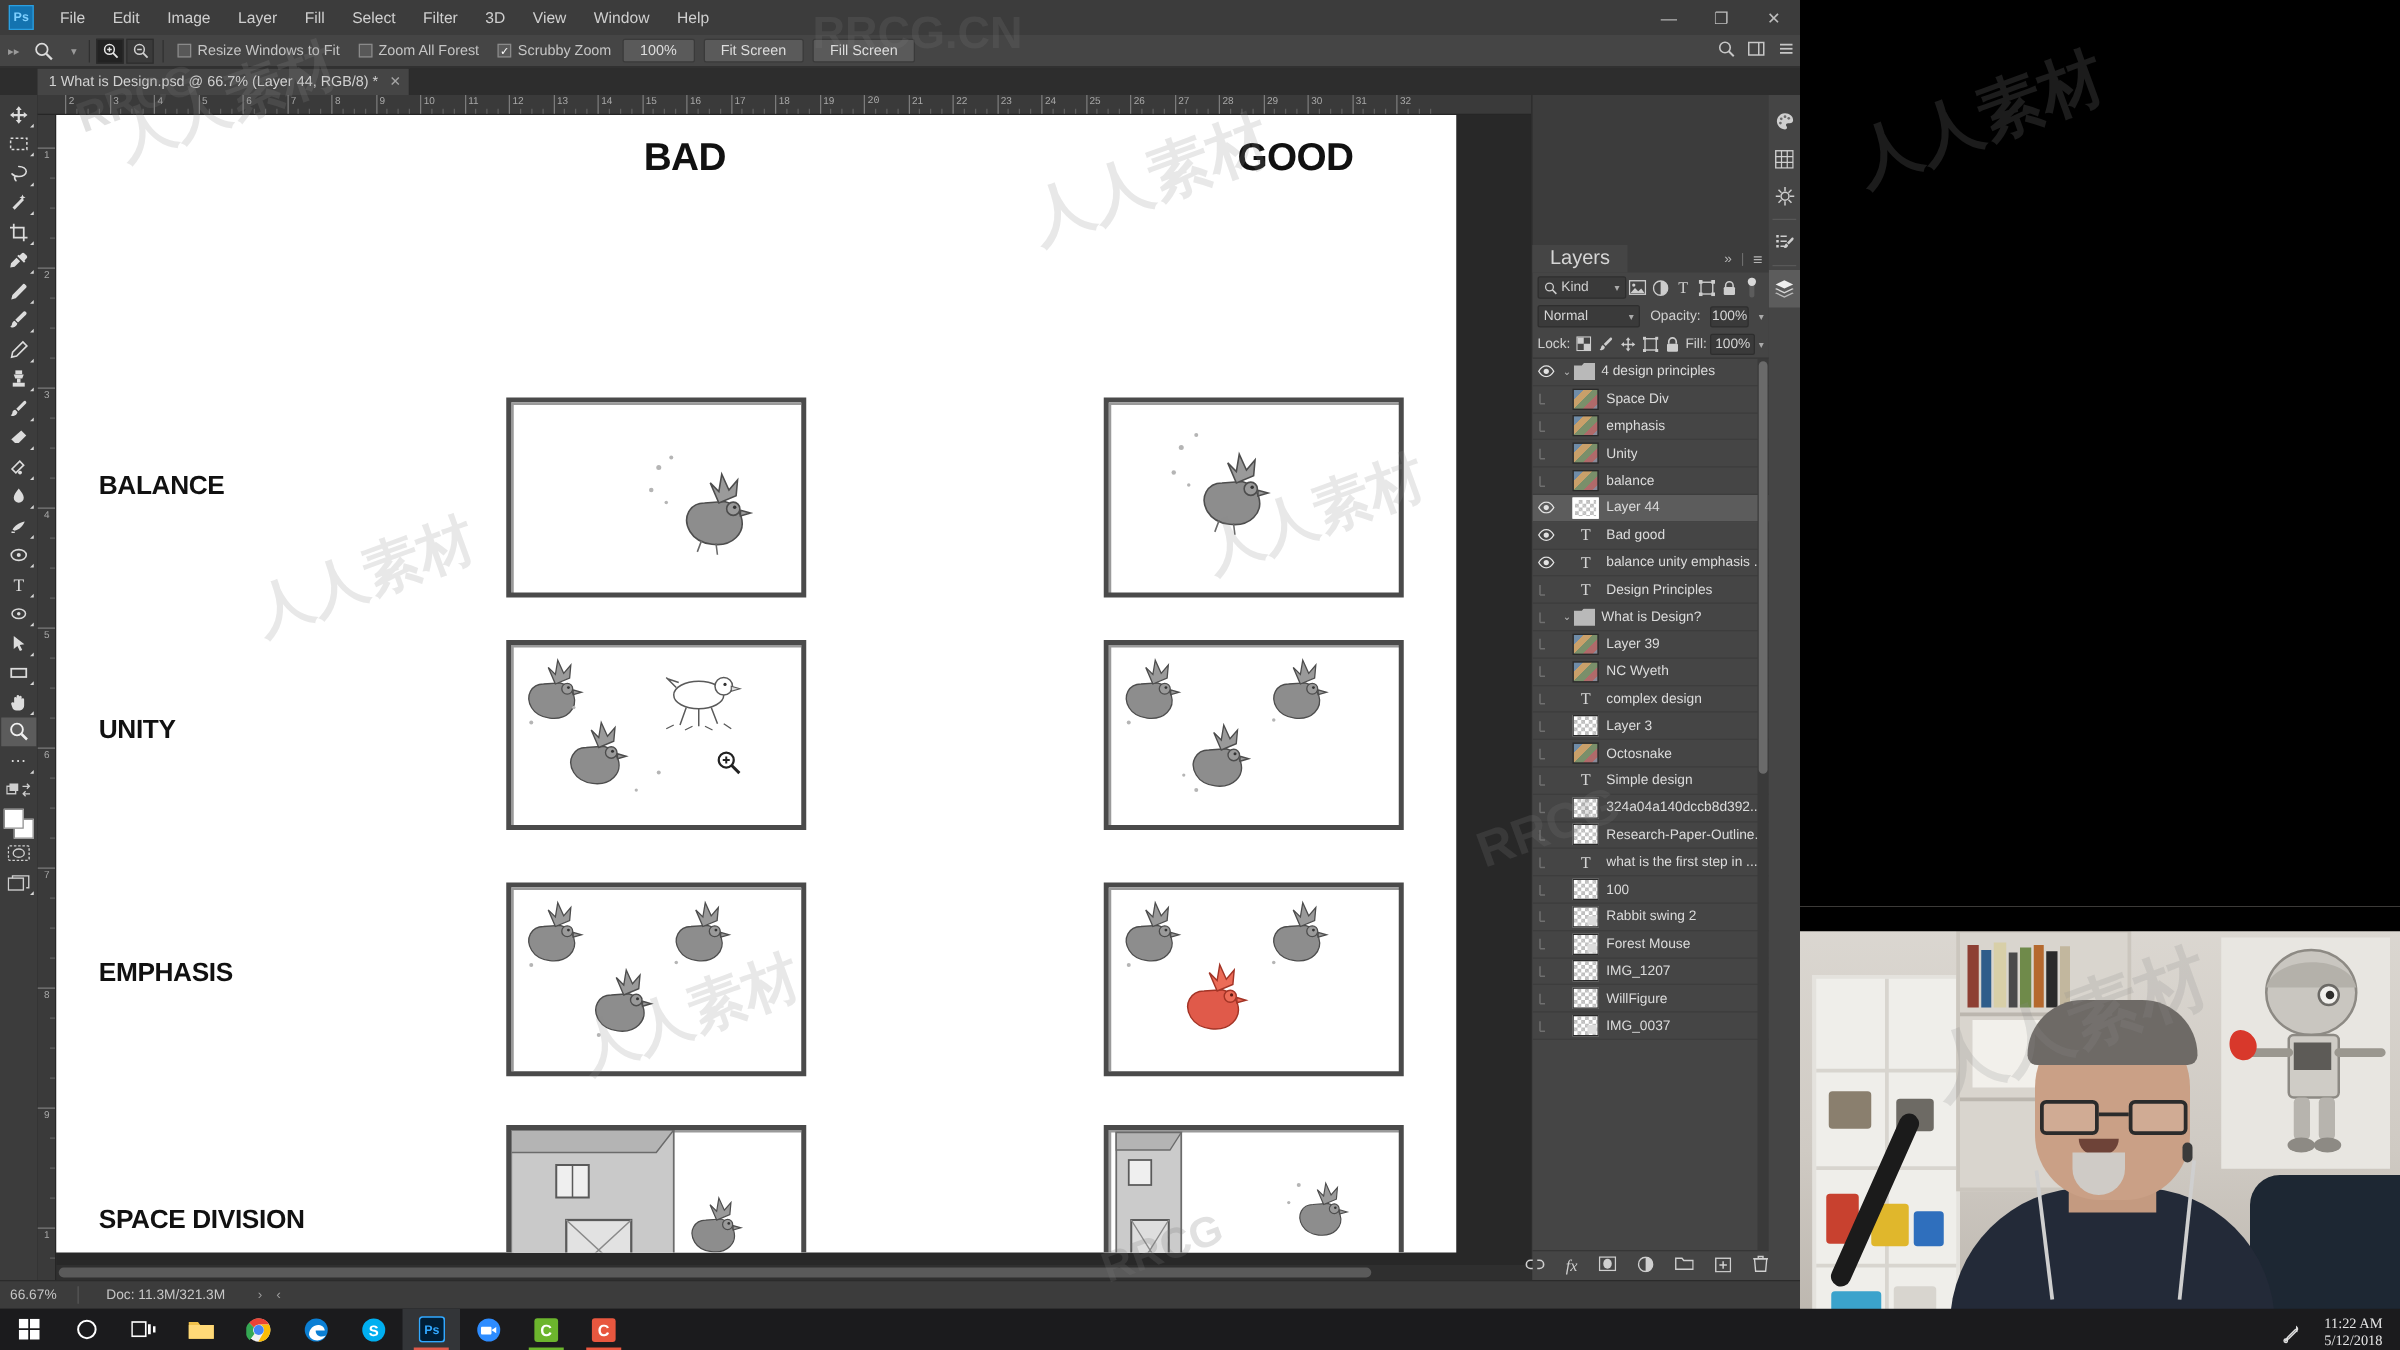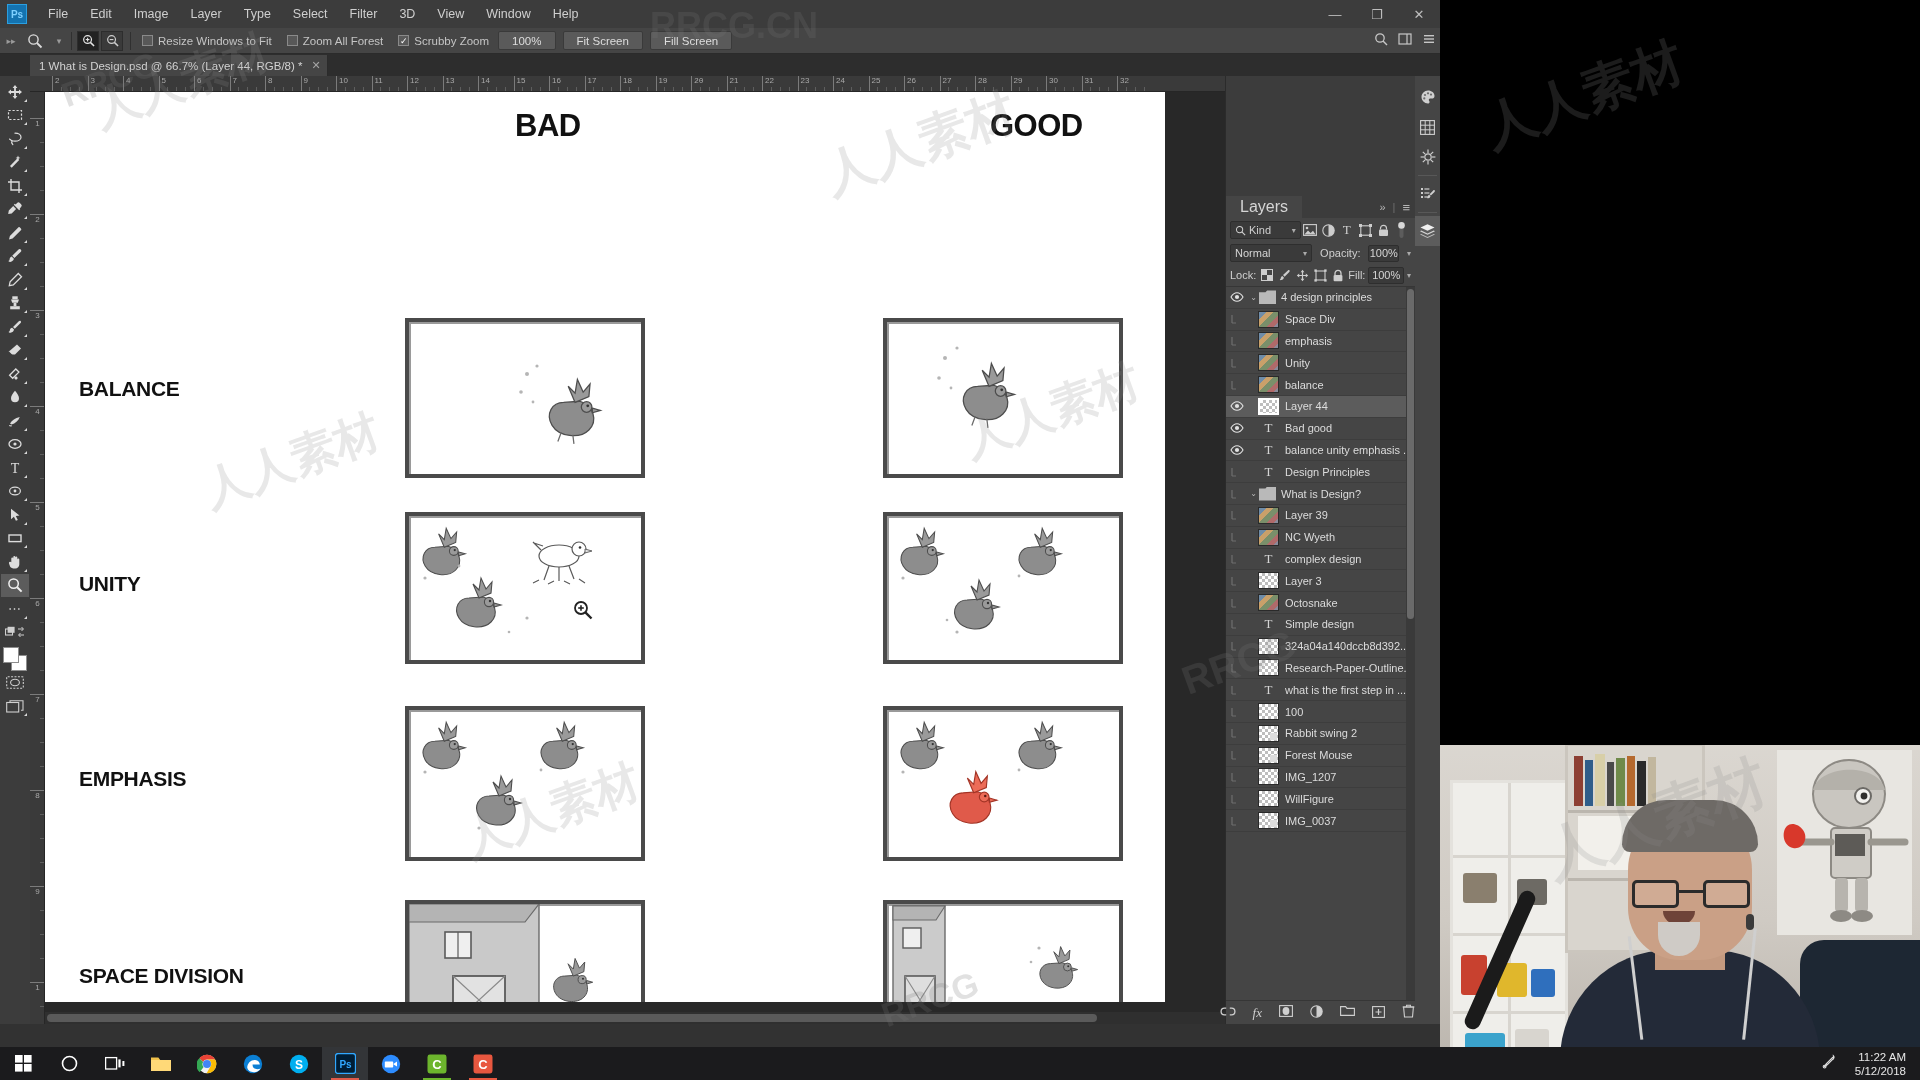--- a/index.html
+++ b/index.html
@@ -176,21 +176,21 @@
 
   
   #black-right { position:absolute; left:1440px; top:0; width:480px; height:725px; background:#000; }
 
   
   #taskbar { position:absolute; left:0; bottom:0; width:1920px; height:33px; background:#1b1b1d;
              display:flex; align-items:center; }
   .tb-ico { width:46px; height:33px; display:flex; align-items:center; justify-content:center; position:relative; }
   .tb-ico.active { background:#333538; }
   .tb-ico .under { position:absolute; bottom:0; left:9px; right:9px; height:2px; }
-  #tb-right { position:absolute; right:0; display:flex; align-items:center; height:33px; }
+  #tb-right { position:absolute; right:0; display:flex; align-items:flex-end; height:33px;font-family:Liberation Serif, serif; }
   #tb-clock { text-align:right; font-size:11.5px; color:#e6e6e6; line-height:14px; padding:0 14px 0 8px; }
 
   
   .wm { position:absolute; pointer-events:none; font-weight:bold; color:rgba(120,120,120,0.22);
         font-family:"Liberation Sans", sans-serif; }
   .wm-cn { color:rgba(140,140,140,0.20); }
 </style>
 </head>
 <body>
 
@@ -199,21 +199,21 @@
   <div id="black-right"></div>
 
   <div id="ps-window">
 
     <div id="menubar">
       <div id="ps-logo">Ps</div>
       <div class="menu-item">File</div>
       <div class="menu-item">Edit</div>
       <div class="menu-item">Image</div>
       <div class="menu-item">Layer</div>
-      <div class="menu-item">Type</div>
+      <div class="menu-item">Fill</div>
       <div class="menu-item">Select</div>
       <div class="menu-item">Filter</div>
       <div class="menu-item">3D</div>
       <div class="menu-item">View</div>
       <div class="menu-item">Window</div>
       <div class="menu-item">Help</div>
       <div id="win-ctrl">
         <div class="win-btn">—</div>
         <div class="win-btn">❐</div>
         <div class="win-btn close">✕</div>
@@ -1345,20 +1345,26 @@
           <span>
             <svg width="13" height="14" viewBox="0 0 13 14">
                 <path d="M1.6 3h9.8l-.9 10H2.5z" fill="none" stroke="#cfcfcf" stroke-width="1.1"></path>
                 <path d="M.6 3h11.8M4.6 3V1.2h3.8V3" fill="none" stroke="#cfcfcf" stroke-width="1.1"></path>
               </svg>
           </span>
         </div>
       </div>
     </div>
 
+    <div id="statusbar">
+      <div id="sb-zoom">66.67%</div>
+      <div id="sb-sep"></div>
+      <div id="sb-doc">Doc: 11.3M/321.3M</div>
+      <div id="sb-arrows">›  ‹</div>
+    </div>
 
   </div>
 
   <div id="webcam">
     <div id="wc-wall"></div>
     <div id="wc-shelf">
       <div class="shelf-line" style="top:72px"></div>
       <div class="shelf-line" style="top:150px"></div>
       <div class="shelf-line" style="top:228px"></div>
       <div style="position:absolute;left:55px;top:0;bottom:0;width:3px;background:#d8d5cf"></div>

